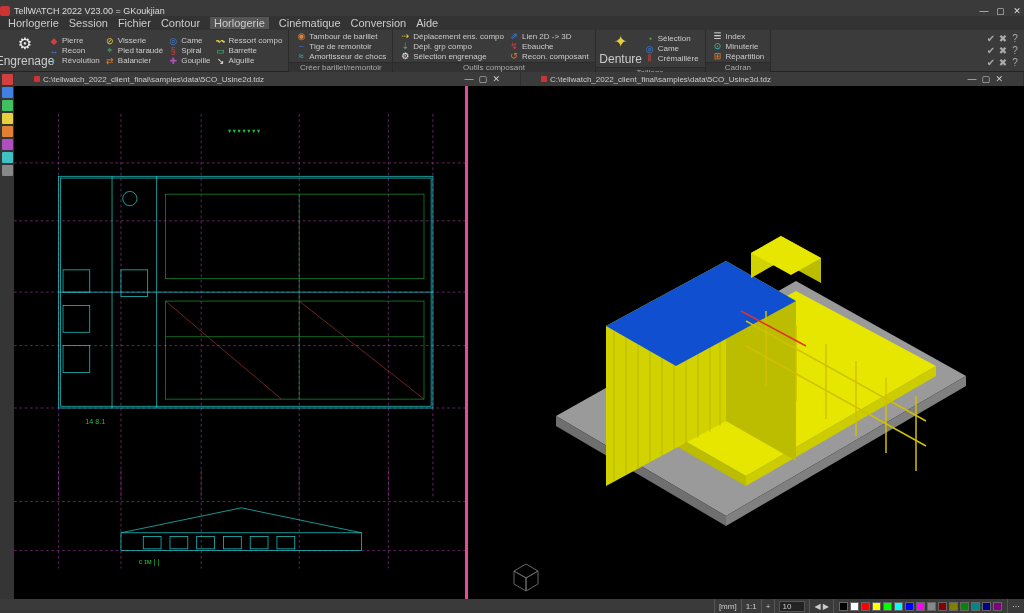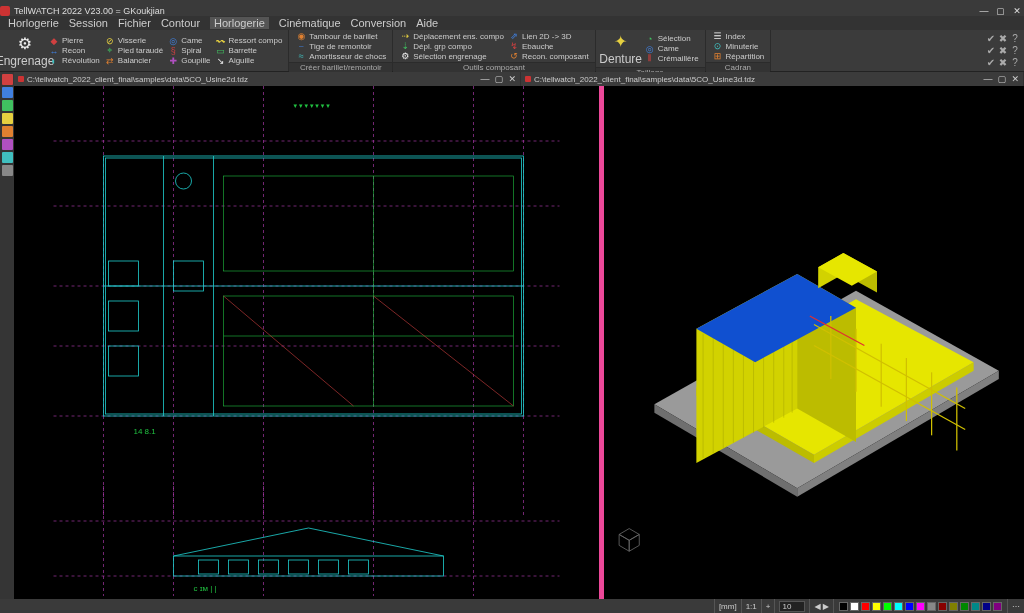--- a/index.html
+++ b/index.html
@@ -27,28 +27,28 @@
   .ribbon-right { margin-left: auto; display: flex; flex-direction: column; justify-content: center; padding: 0 3px; gap:1px;}
   .ribbon-right .row span { display: inline-block; width:12px; text-align:center; font-size:10px; color:#aaa; cursor:pointer;}
   
   .sw-y { color: #e6d040; } .sw-r { color: #d04040; } .sw-b { color: #4080e0; } .sw-g { color: #40c060; } .sw-o { color: #e08030; } .sw-p { color: #b050c0; } .sw-w { color: #eee; } .sw-c { color: #40c0c0; }
   
   .workspace { position: absolute; top: 72px; left: 0; right: 0; bottom: 14px; display: flex; }
   .toolstrip { width: 14px; background: #353535; display: flex; flex-direction: column; align-items: center; padding-top: 2px; gap: 2px; }
   .toolstrip .tbtn { width: 11px; height: 11px; border-radius: 1px; cursor: pointer; }
   
   .doctabs { height: 14px; background: #2f2f2f; display: flex; align-items: center; font-size: 8px; }
-  .doctab { display: flex; align-items: center; padding: 0 4px; height: 14px; background: #3b3b3b; margin-right: 1px; cursor: pointer; }
+  .doctab { display: flex; align-items: center; padding: 0 20px; height: 14px; background: #3b3b3b; margin-right: 1px; cursor: pointer; }
   .doctab .dot { width: 6px; height: 6px; background: #c33; border-radius: 1px; margin-right: 3px; }
   .doctab .ctrls { margin-left: auto; }
   .doctab .ctrls span { margin-left: 3px; cursor: pointer; font-size: 9px;}
   
   .viewports { flex: 1; display: flex; }
   .viewport { position: relative; background: #000; overflow: hidden; }
-  .vp-left { width: 590px; border-right: 5px solid #ec4899; text-align: right; }
+  .vp-left { width: 454px; border-right: 3px solid #ec4899; text-align: right; }
   .vp-right { flex: 1; }
   
   .plan-svg, .right-svg { position: absolute; inset: 0; width: 100%; height: 100%; }
   
   .statusbar { position: absolute; left: 0; right: 0; bottom: 0; height: 14px; background: #3a3a3a; display: flex; align-items: center; font-size: 8px; color: #ccc; }
   .statusbar .seg { border-left: 1px solid #555; padding: 0 4px; height: 14px; display: flex; align-items: center; }
   .statusbar .sq { width: 9px; height: 9px; margin: 0 1px; border: 1px solid #666; }
   .statusbar input { background: #222; color: #ccc; border: 1px solid #555; font-size: 8px; height: 11px; padding: 0 2px; width: 26px; }
   .statusbar .spacer { flex: 1; }
   

